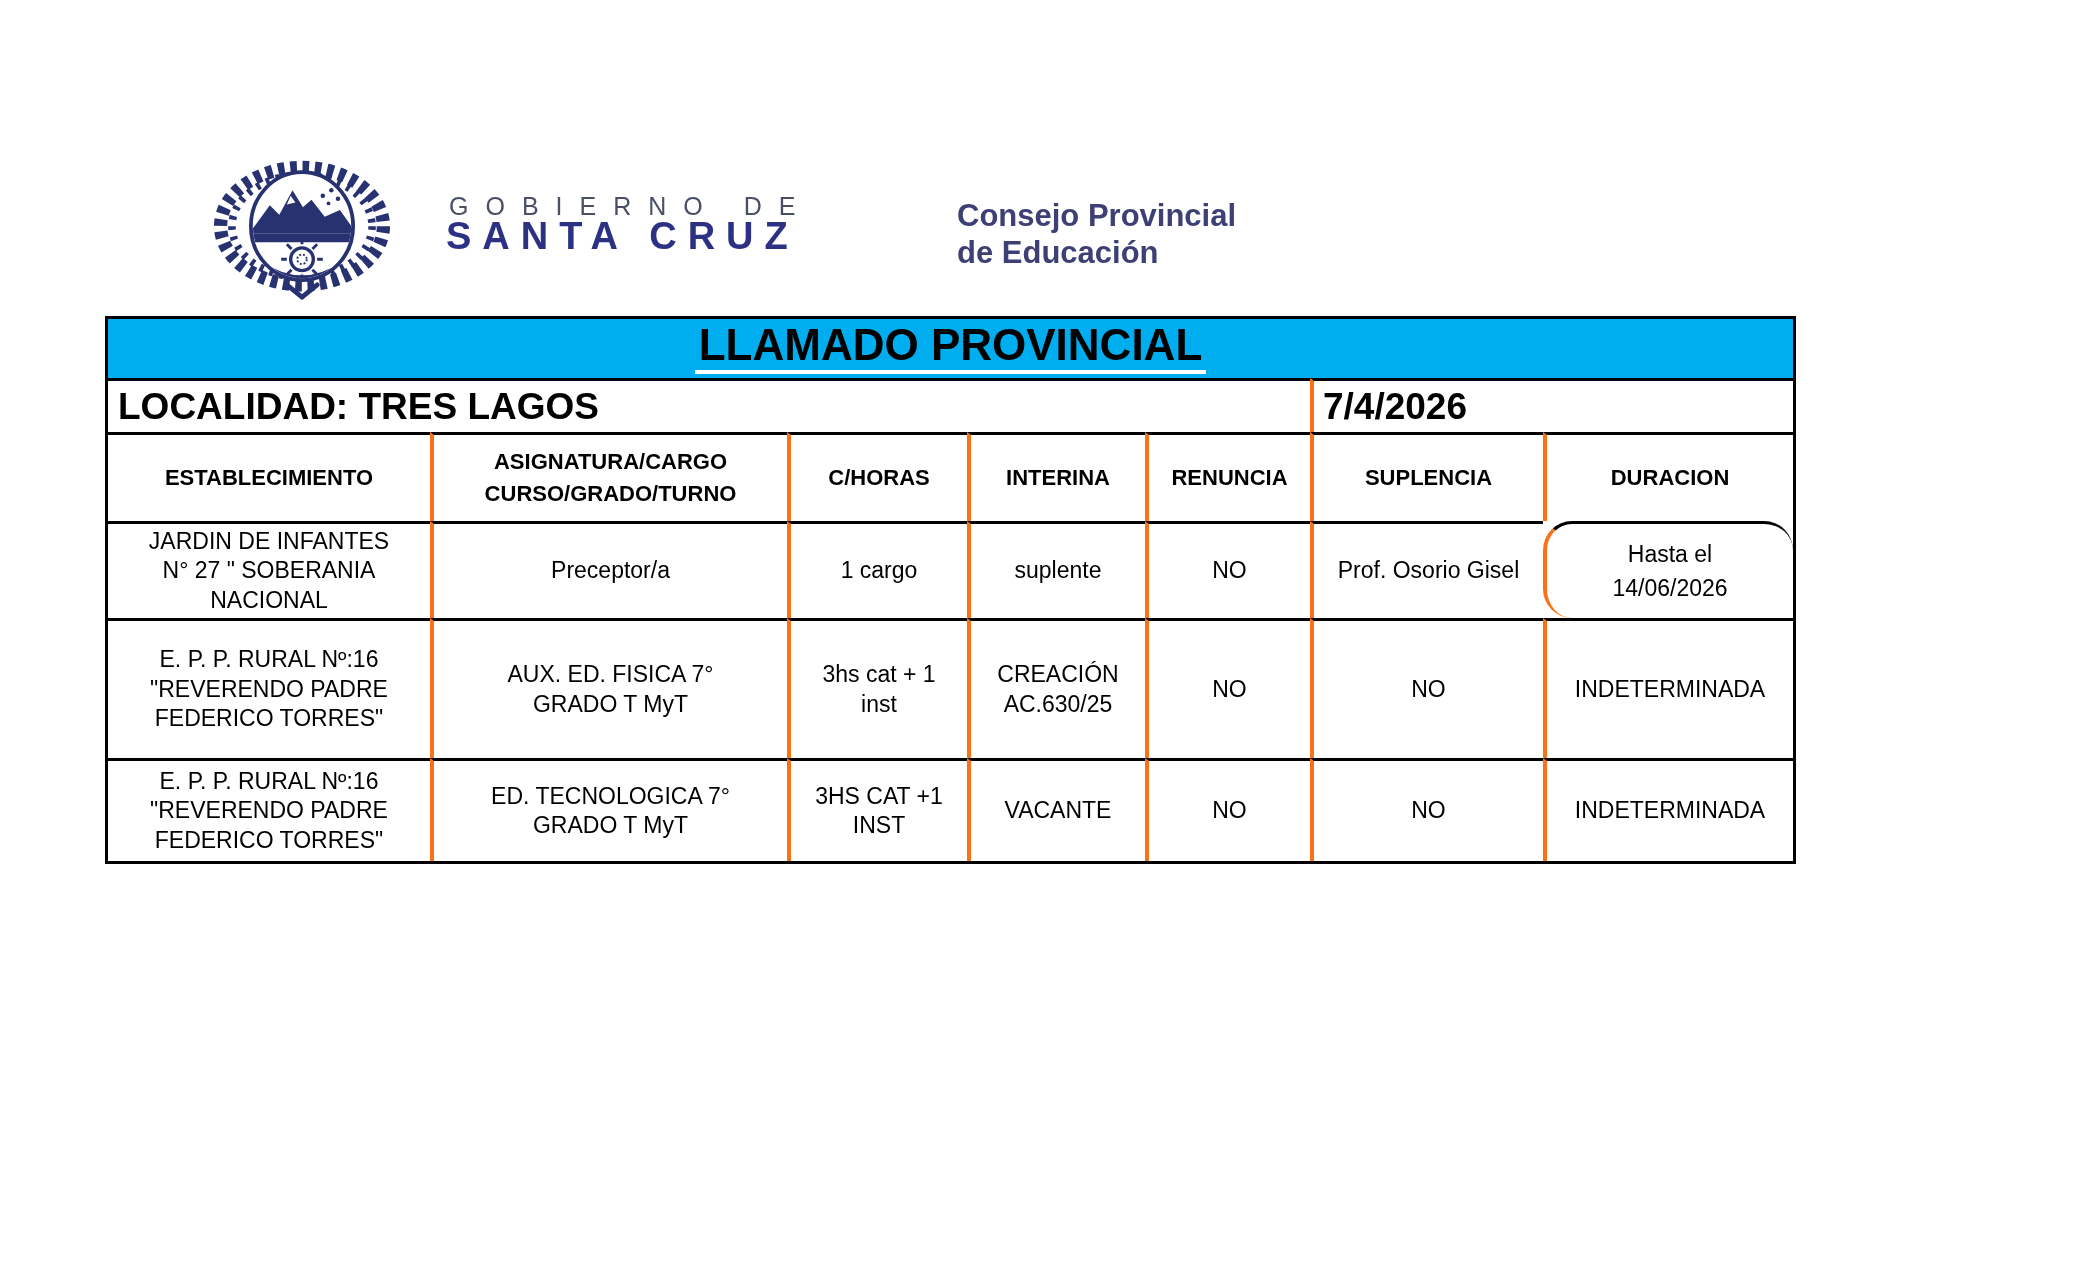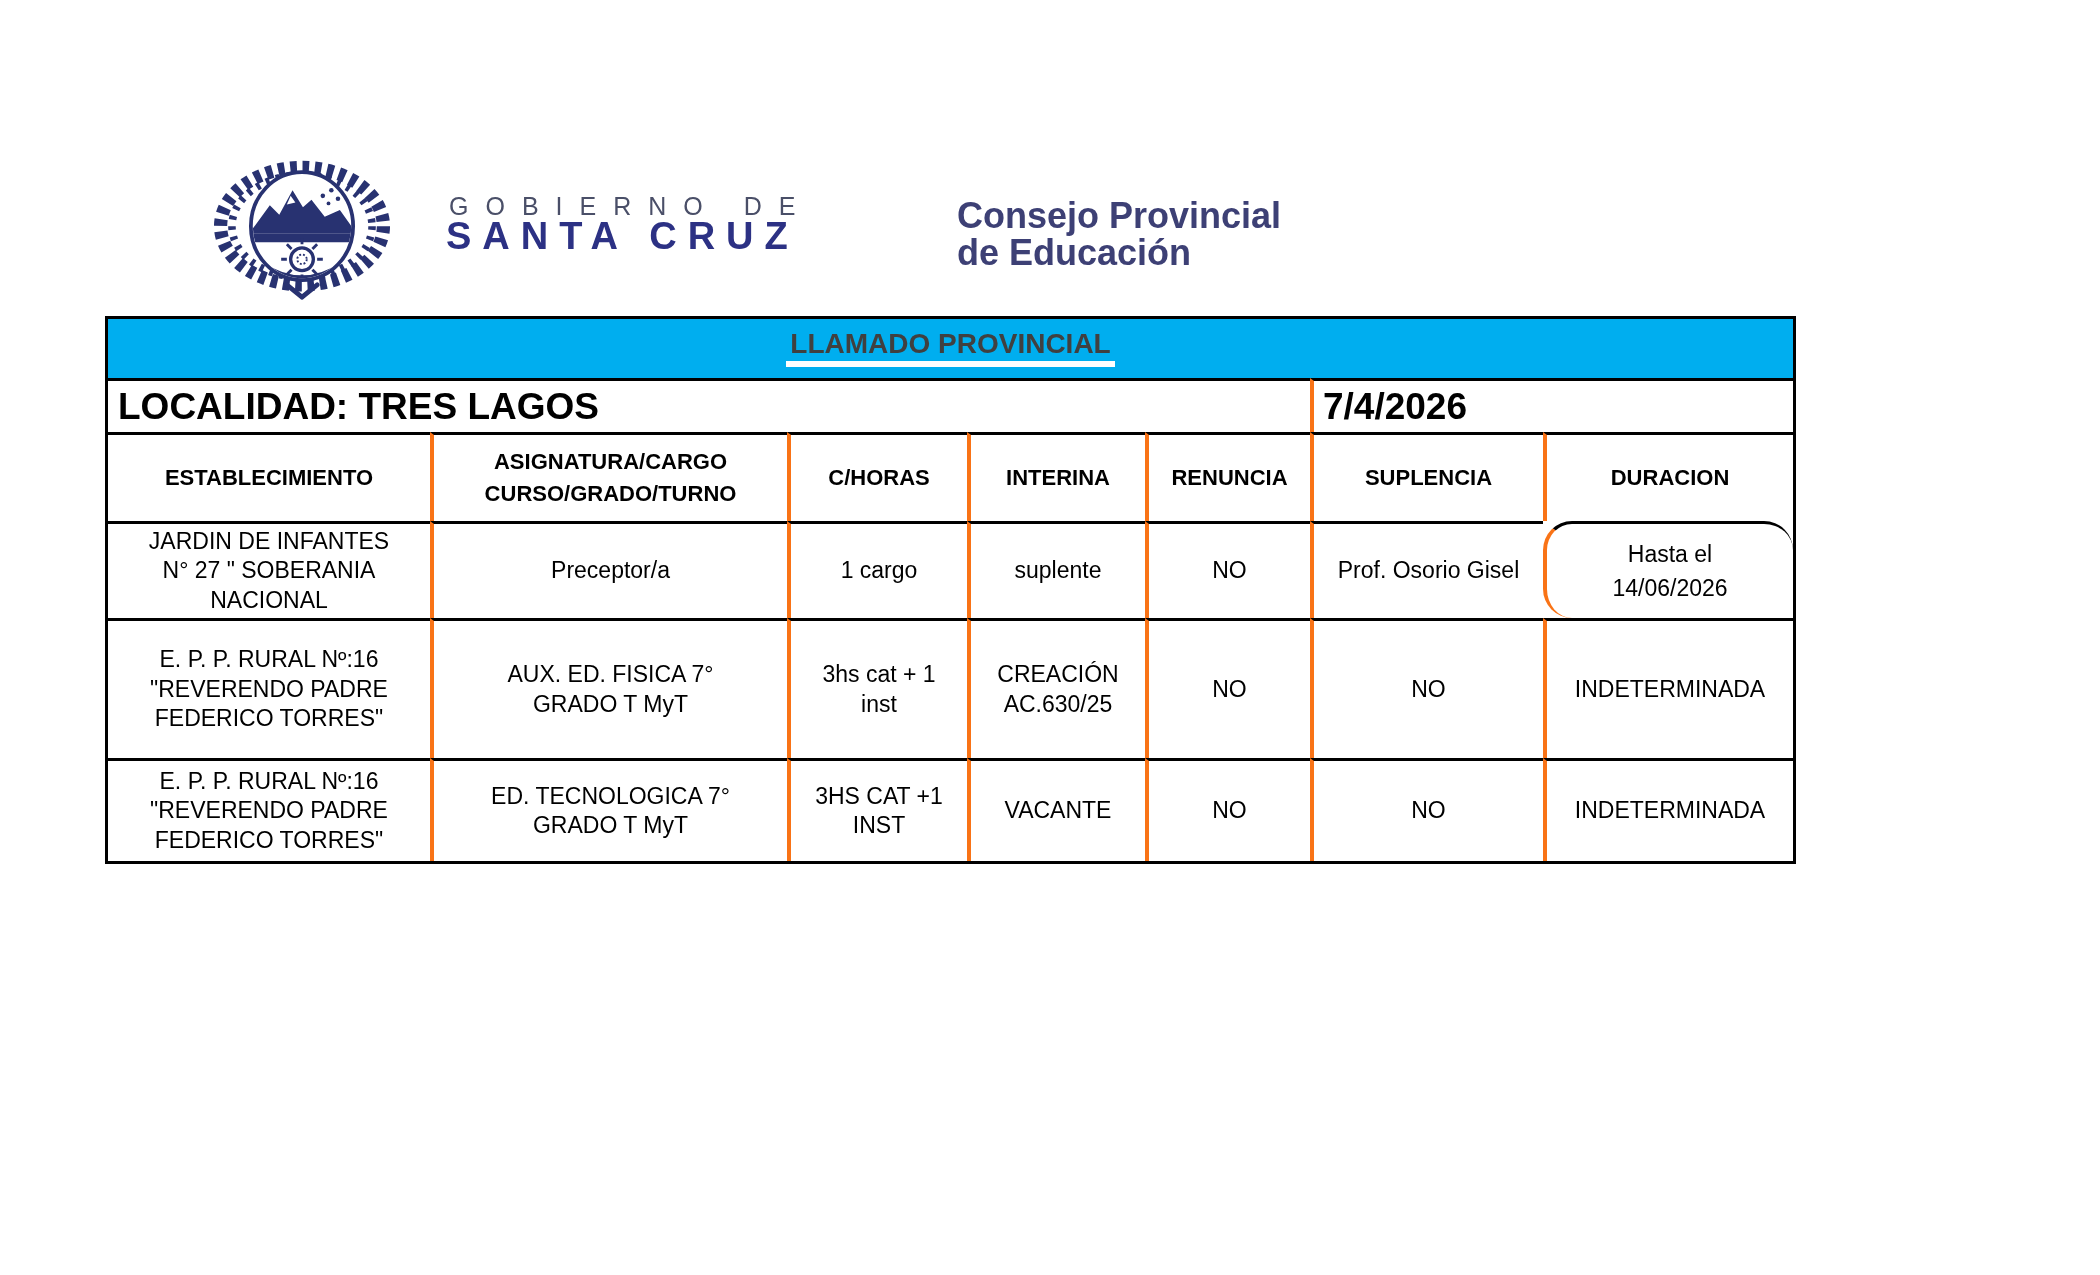--- a/index.html
+++ b/index.html
@@ -33,21 +33,21 @@
     left: 446px; top: 207px;
     font-size: 38px;
     font-weight: bold;
     letter-spacing: 11px;
     color: #2c3184;
     white-space: nowrap;
   }
   .consejo-text {
     position: absolute;
     left: 957px; top: 189px;
-    font-size: 36px;
+    font-size: 31px;
     line-height: 37px;
     font-weight: bold;
     color: #3d4075;
     white-space: pre-line;
   }
 
   
   .doc-table {
     position: absolute;
     left: 105px; top: 308px;
@@ -70,25 +70,25 @@
   .bt { border-top: 3px solid #000; }
 
   .title-cell {
     grid-column: 1 / 8;
     background: #00AEEF;
     display: flex;
     align-items: center;
     justify-content: center;
   }
   .title-text {
-    font-size: 28px;
-    font-weight: bold;
-    color: #404040;
+    font-size: 44px;
+    font-weight: bold;
+    color: #000000;
     line-height: 1;
-    border-bottom: 6px solid #ffffff;
+    border-bottom: 4px solid #ffffff;
     padding: 0 4px 3px 4px;
     white-space: nowrap;
   }
   .loc-cell {
     grid-column: 1 / 6;
     justify-content: flex-start;
     text-align: left;
     padding-left: 10px;
     font-size: 37px;
     font-weight: bold;

